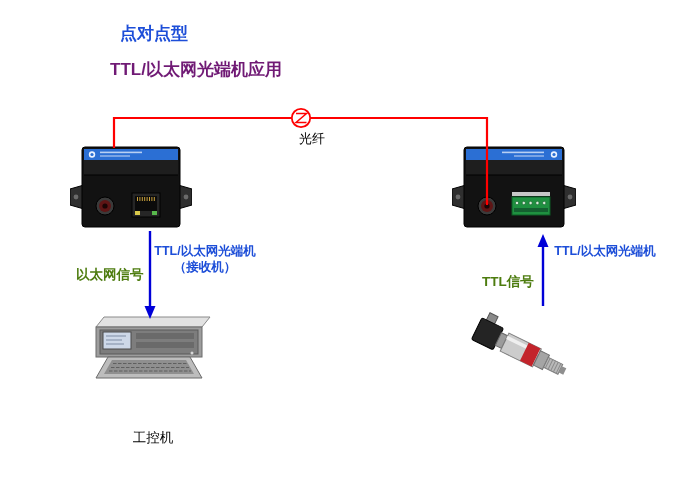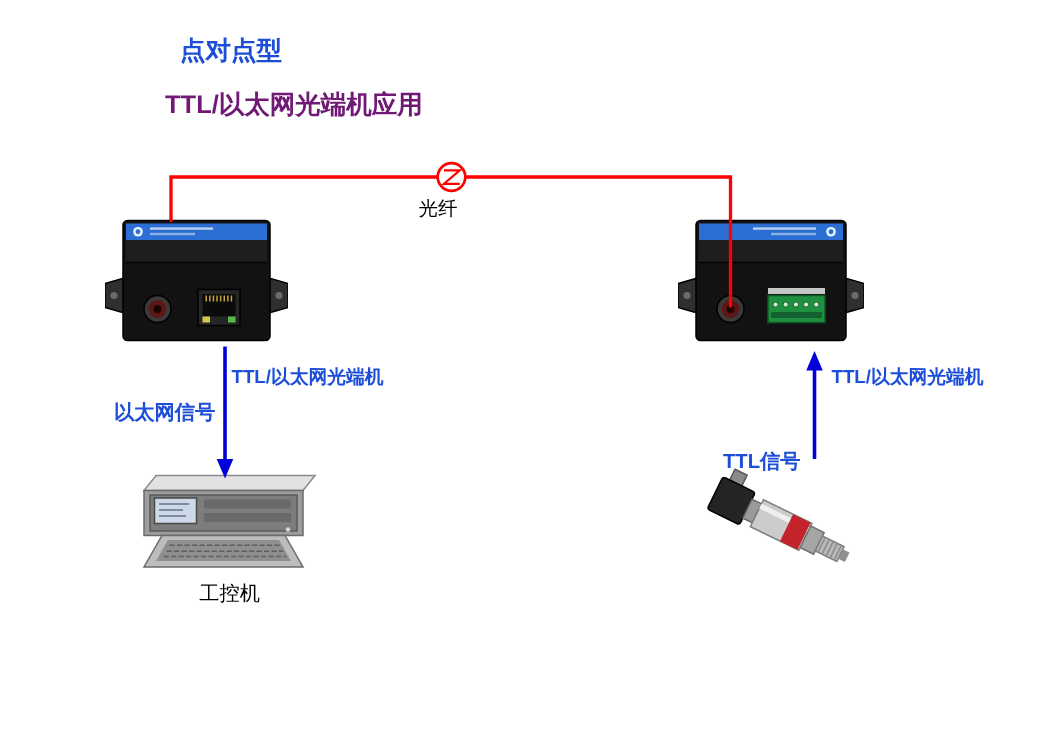--- a/index.html
+++ b/index.html
@@ -1,28 +1,28 @@
 <!DOCTYPE html>
 <html><head>
 <meta charset="utf-8">
 <style>
   * { margin:0; padding:0; box-sizing:border-box; }
   html,body { background:#ffffff; font-family:"Liberation Sans","DejaVu Sans",sans-serif; }
   .canvas { position:relative; width:700px; height:495px; background:#fff; overflow:hidden; }
   .abs { position:absolute; }
   .title-line1 { left:120px; top:22px; font-size:17px; font-weight:bold; color:#1d4ed8; white-space:nowrap; }
   .title-line2 { left:70px;  top:58px; font-size:17px; font-weight:bold; color:#701a75; white-space:nowrap;margin-left:40px; }
-  .fiber-label { left:279px; top:130px; width:46px; text-align:left; font-size:13px; color:#000; }
+  .fiber-label { left:279px; top:130px; width:46px; text-align:right; font-size:13px; color:#000; }
   .caption { color:#1d4ed8; font-size:12.5px; line-height:16px; text-align:center; font-weight:600; white-space:nowrap; }
   .cap-left  { left:148px; top:243px; width:114px; }
   .cap-right { left:550px; top:243px; width:110px; }
-  .signal-label { font-weight:bold; font-size:13.5px; color:#1d4ed8; white-space:nowrap; }
+  .signal-label { font-weight:bold; font-size:13.5px; color:#4d7c0f; white-space:nowrap; }
   .sig-eth { left:76px;  top:266px; }
-  .sig-ttl { left:482px; top:273px;margin-top:26px; }
-  .peripheral-label { font-size:13.5px; color:#000; text-align:center; }
+  .sig-ttl { left:482px; top:273px; }
+  .peripheral-label { font-size:13.5px; color:#000; text-align:center;margin-top:42px; }
   .lab-pc { left:92px;  top:387px; width:122px; }
   .lab-tx { left:472px; top:387px; width:130px; }
   .overlay { left:0; top:0; pointer-events:none; z-index:5; }
   .device { z-index:2; }
   .peripheral { z-index:1; }
 </style>
 </head>
 <body>
 
 <div class="canvas">
@@ -147,20 +147,21 @@
     <g>
       <line x1="543" y1="306" x2="543" y2="246" stroke="#0000d8" stroke-width="2.4"></line>
       <polygon points="543,234 537.5,247 548.5,247" fill="#0000d8"></polygon>
     </g>
   </svg>
 
   <div class="abs fiber-label">光纤</div>
 
   <div class="abs caption cap-left">
     <div>TTL/以太网光端机</div>
+    <div>（接收机）</div>
   </div>
 
   <div class="abs caption cap-right">
     <div>TTL/以太网光端机</div>
   </div>
 
   <div class="abs signal-label sig-eth">以太网信号</div>
   <div class="abs signal-label sig-ttl">TTL信号</div>
 
   <div class="abs peripheral-label lab-pc">工控机</div>

